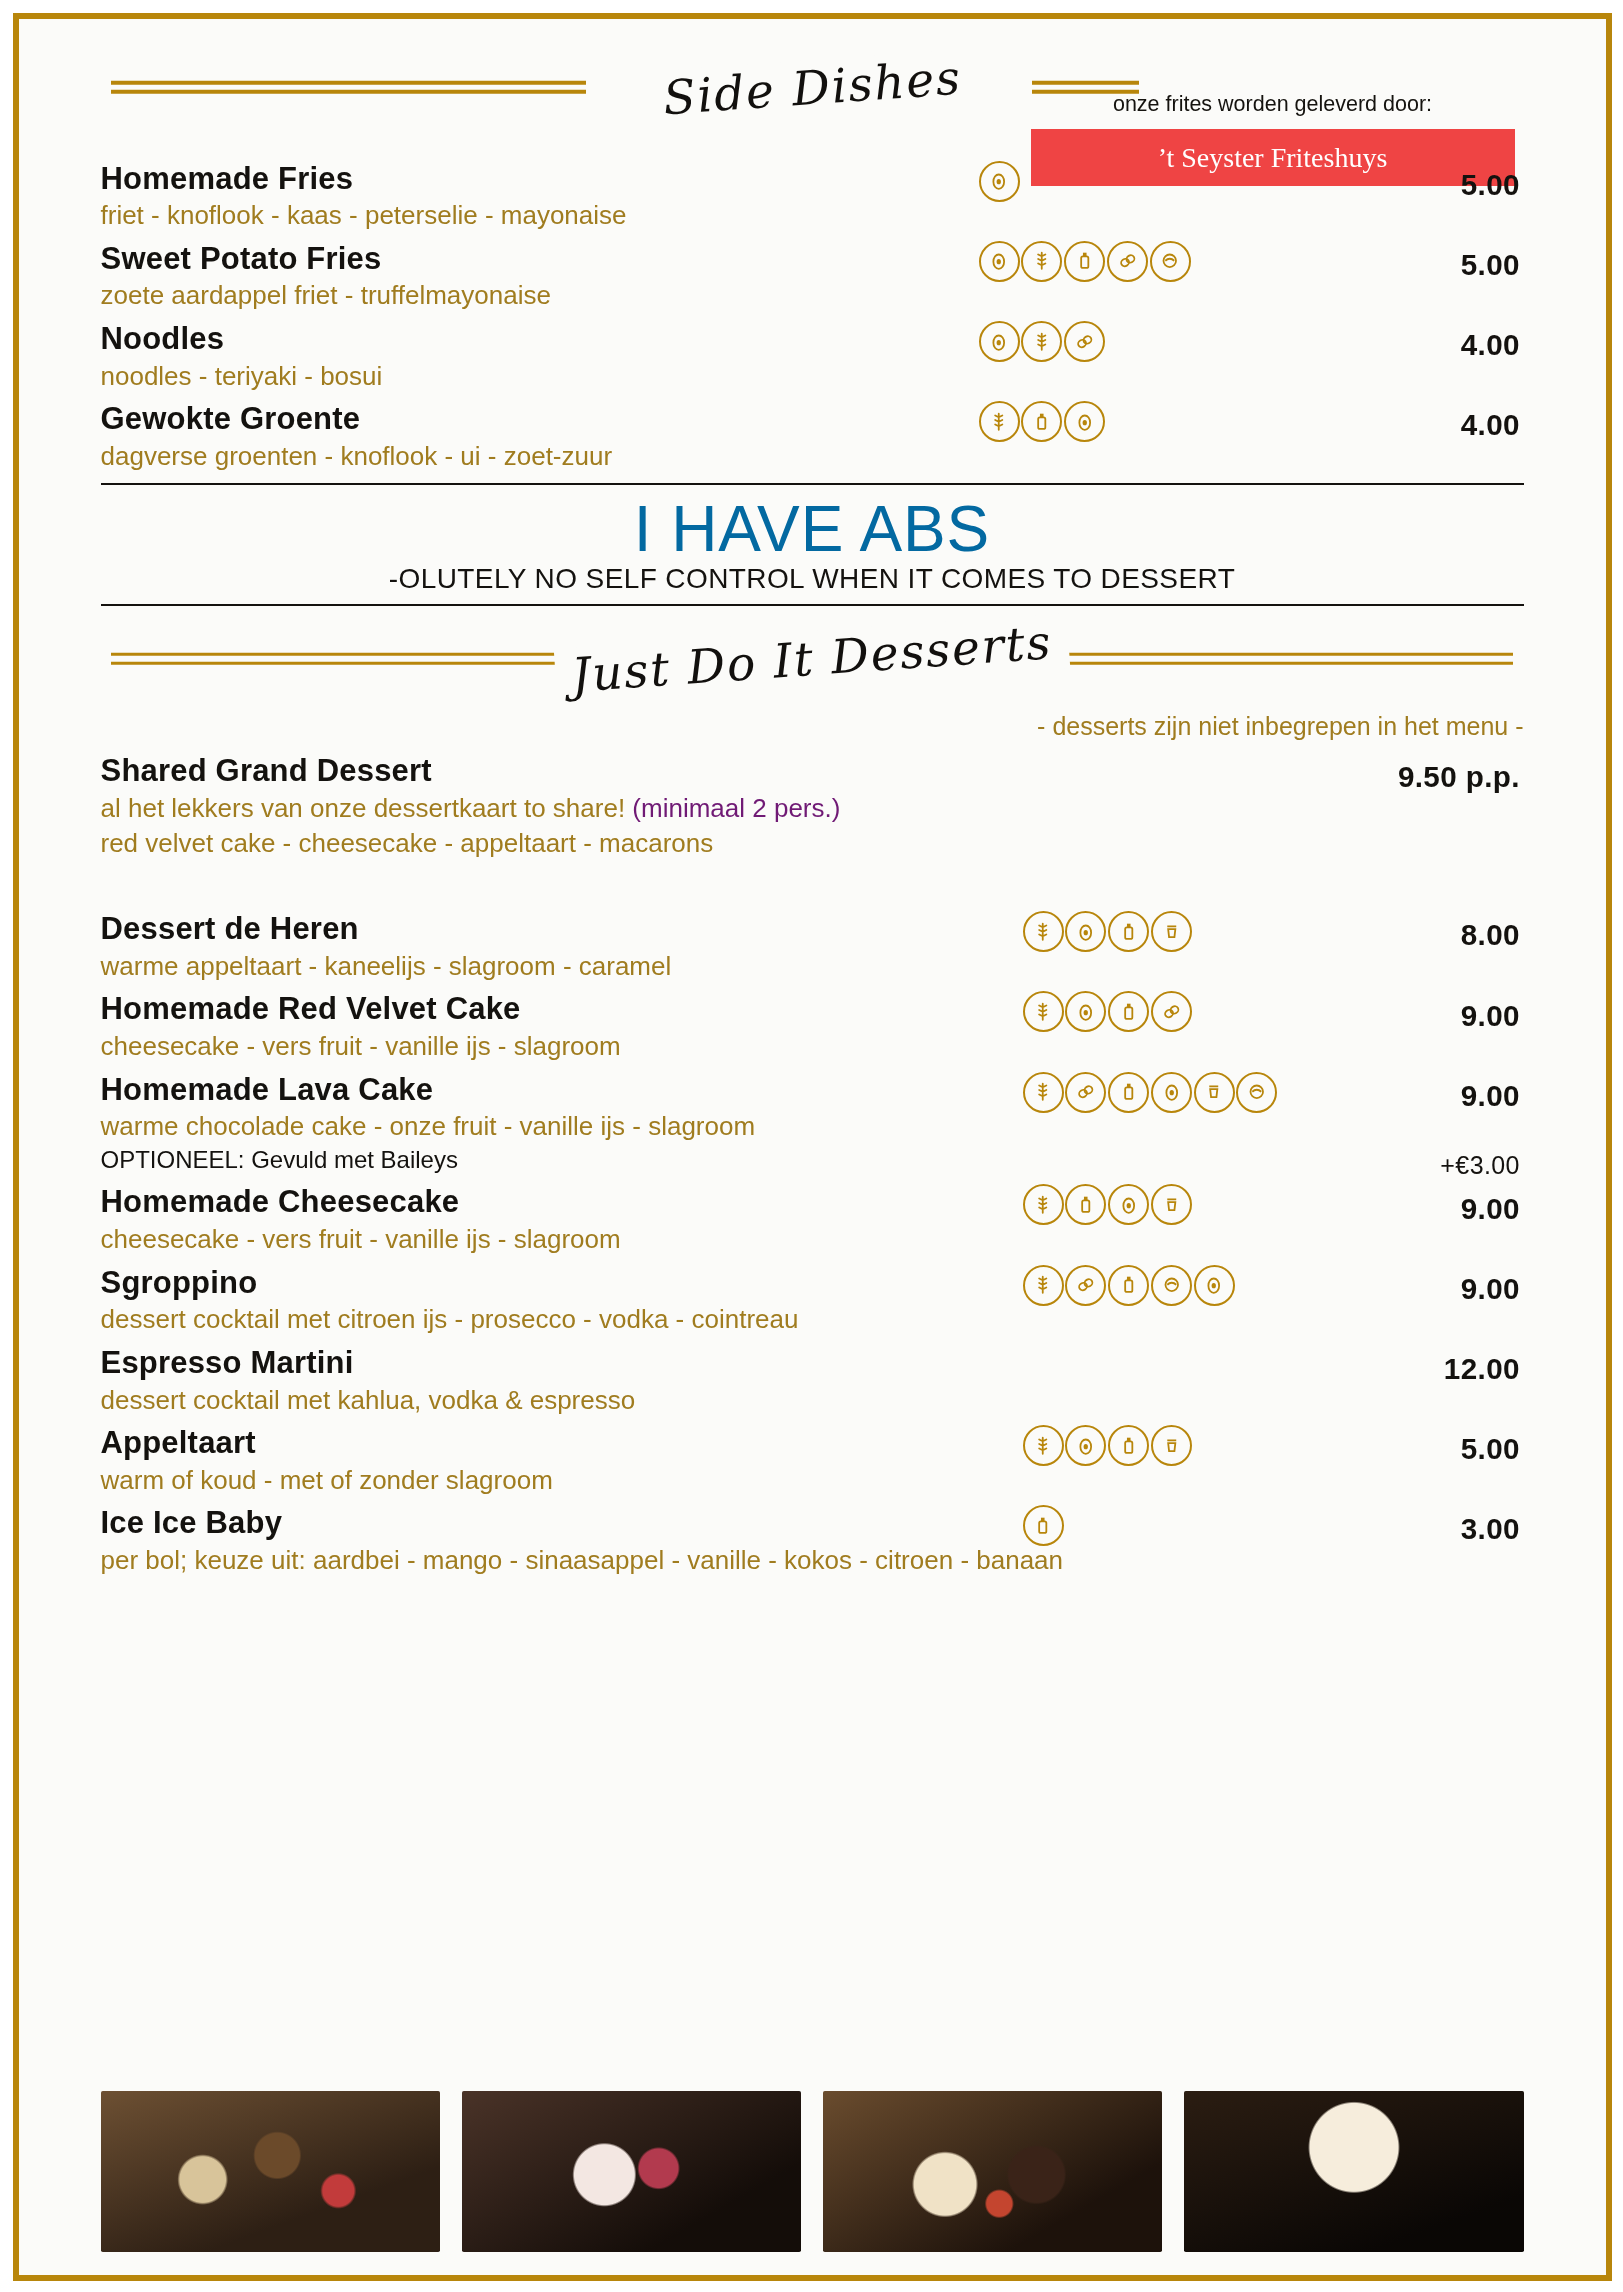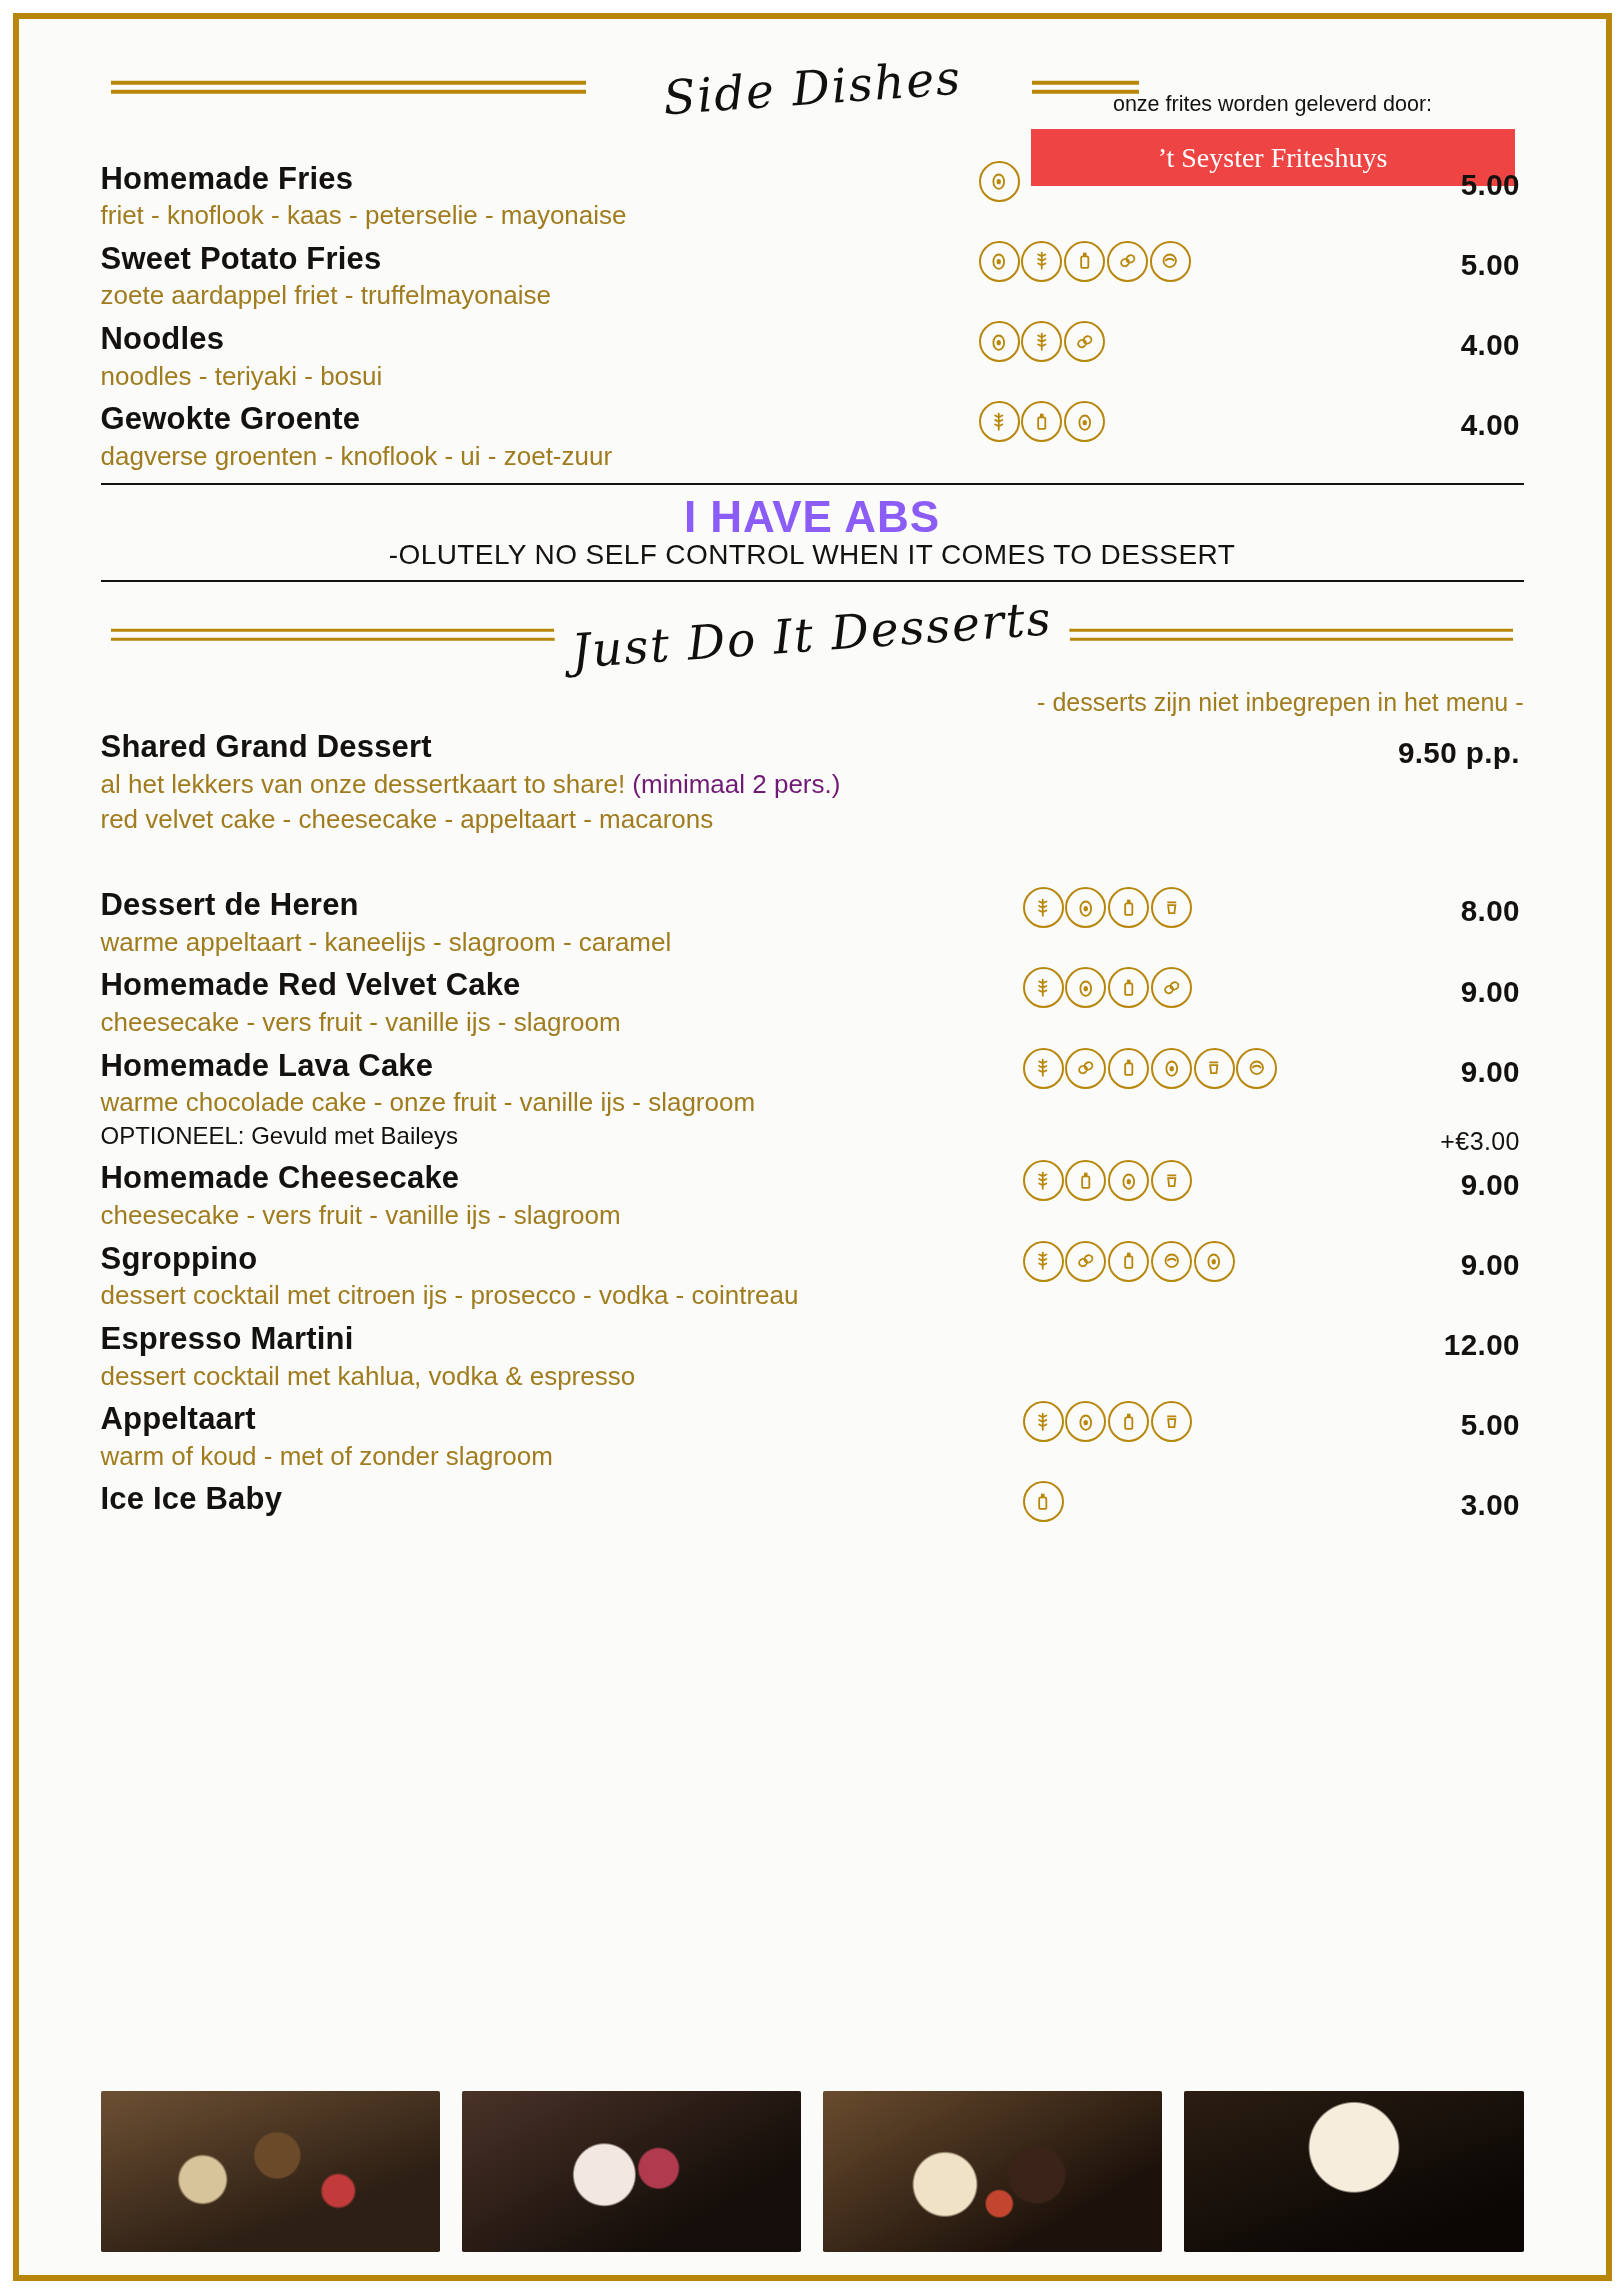--- a/index.html
+++ b/index.html
@@ -138,24 +138,24 @@
 
   
   .slogan {
     margin: 10.7px 0 3.6px 0;
     border-top: 2.7px solid #14120f;
     border-bottom: 2.7px solid #14120f;
     padding: 7.2px 0 9px 0;
     text-align: center;
   }
   .slogan .big {
-    font-size: 44px;
-    font-weight: bold;
+    font-size: 64px;
+    font-weight: normal;
     letter-spacing: 0.9px;
-    color: #8b5cf6;
+    color: #0369a1;
   }
   .slogan .sub {
     font-size: 28px;
     color: #14120f;
     margin-top: -3.6px;
     letter-spacing: 0.4px;
   }
 
   .note {
     text-align: right;
@@ -565,20 +565,21 @@
                 <path d="M8 9h8l-1 9H9z" fill="none" stroke="#b8860b" stroke-width="2"></path>
                 <path d="M7 6h10" stroke="#b8860b" stroke-width="2"></path>
               </svg>
             </span>
         </div>
         <div class="price">5.00</div>
       </div>
 
       <div class="item">
         <div class="item-name">Ice Ice Baby</div>
+        <div class="item-desc">per bol; keuze uit: aardbei - mango - sinaasappel - vanille - kokos - citroen - banaan</div>
         <div class="icons" style="left:922px">
           <span class="ic">
               <svg width="21.5" height="21.5" viewBox="0 0 24 24">
                 <rect x="8" y="7" width="8" height="13" rx="2" fill="none" stroke="#b8860b" stroke-width="2"></rect>
                 <rect x="10" y="3" width="4" height="4" fill="#b8860b"></rect>
               </svg>
             </span>
         </div>
         <div class="price">3.00</div>
       </div>

